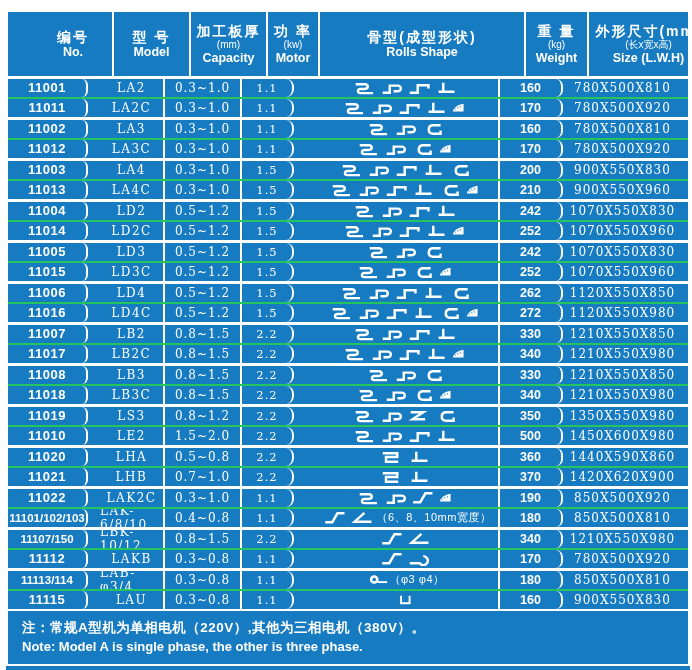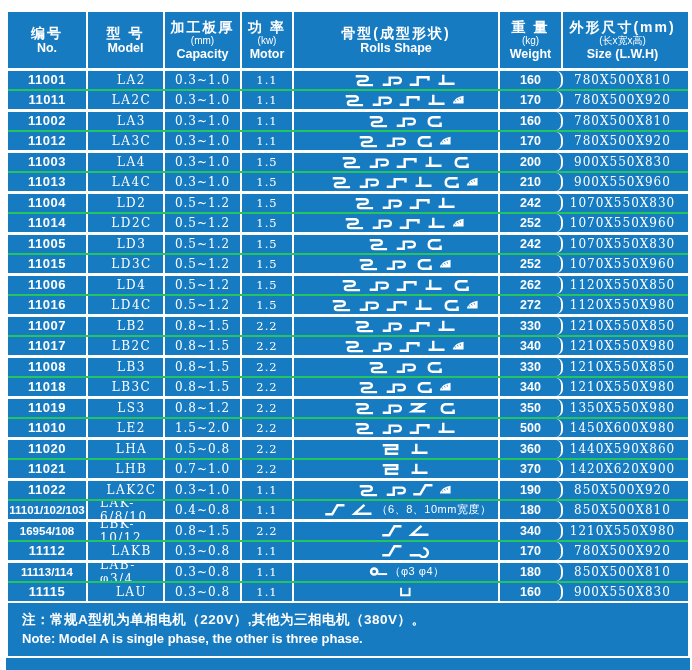--- a/index.html
+++ b/index.html
@@ -23,32 +23,32 @@
   .hrow, .drow {
     display:grid;
     grid-template-columns:80px 77px 77px 52px 206px 63px 119px;
   }
   .hrow > div, .drow > div {
     border-right:2px solid #fff;
     display:flex; align-items:center; justify-content:center;
     overflow:hidden;
   }
   .hrow > div:last-child, .drow > div:last-child { border-right:none; }
-  .hrow { height:56px; }
+  .hrow { height:64px;padding-left:26px; }
   .hrow > div { flex-direction:column; line-height:1.15; text-align:center; }
   .h-zh { font-size:14px; font-weight:bold; letter-spacing:2px; }
   .h-sub { font-size:10px; }
   .h-en { font-size:12.5px; font-weight:bold; }
   .drow { height:20.5px; border-top:2px solid #22c55e; }
   .drow.gs { border-top:3px solid #fff; }
-  .c-no { font-size:13px; font-weight:bold; letter-spacing:0.5px; }
+  .c-no { font-size:13px; font-weight:bold; letter-spacing:0.5px;border-radius:6px; }
   .c-no.small { font-size:11.5px; letter-spacing:0; }
   .c-model { font-family:"DejaVu Serif", serif; font-size:12px; letter-spacing:1.5px;padding-left:12px; }
   .c-cap { font-family:"DejaVu Serif", serif; font-size:12px; letter-spacing:1px; }
-  .c-motor { font-family:"DejaVu Serif", serif; font-size:11.5px; letter-spacing:1px; }
+  .c-motor { font-family:"DejaVu Serif", serif; font-size:11.5px; letter-spacing:1px;border-radius:8px; }
   .c-rolls { justify-content:flex-end; padding-left:22px; gap:0; }
   .c-weight { font-size:12.5px; font-weight:bold;border-radius:7px; }
   .c-size { font-family:"DejaVu Serif", serif; font-size:12px; letter-spacing:1px; white-space:nowrap; }
   .shape { width:27px; height:15px; flex:0 0 auto; }
   .shape.narrow { width:20px; }
   .rolls-note { font-size:11px; color:#fff; white-space:nowrap; letter-spacing:0.5px; }
   .note-block {
     border:2px solid #fff; border-top:none;
     color:#ffffff; padding:7px 10px 8px 14px;
     line-height:1.45;
@@ -624,21 +624,21 @@
             </svg>
             <svg viewBox="0 0 27 16" class="shape">
               <use href="#sh-aflat"></use>
             </svg>
             <span class="rolls-note">（6、8、10mm宽度）</span>
           </div>
           <div class="c-weight">180</div>
           <div class="c-size">850X500X810</div>
         </div>
         <div class="drow gs">
-          <div class="c-no small">16954/108</div>
+          <div class="c-no small">11107/150</div>
           <div class="c-model">LBK-10/12</div>
           <div class="c-cap">0.8~1.5</div>
           <div class="c-motor">2.2</div>
           <div class="c-rolls">
             <svg viewBox="0 0 27 16" class="shape">
               <use href="#sh-zstep"></use>
             </svg>
             <svg viewBox="0 0 27 16" class="shape">
               <use href="#sh-aflat"></use>
             </svg>

